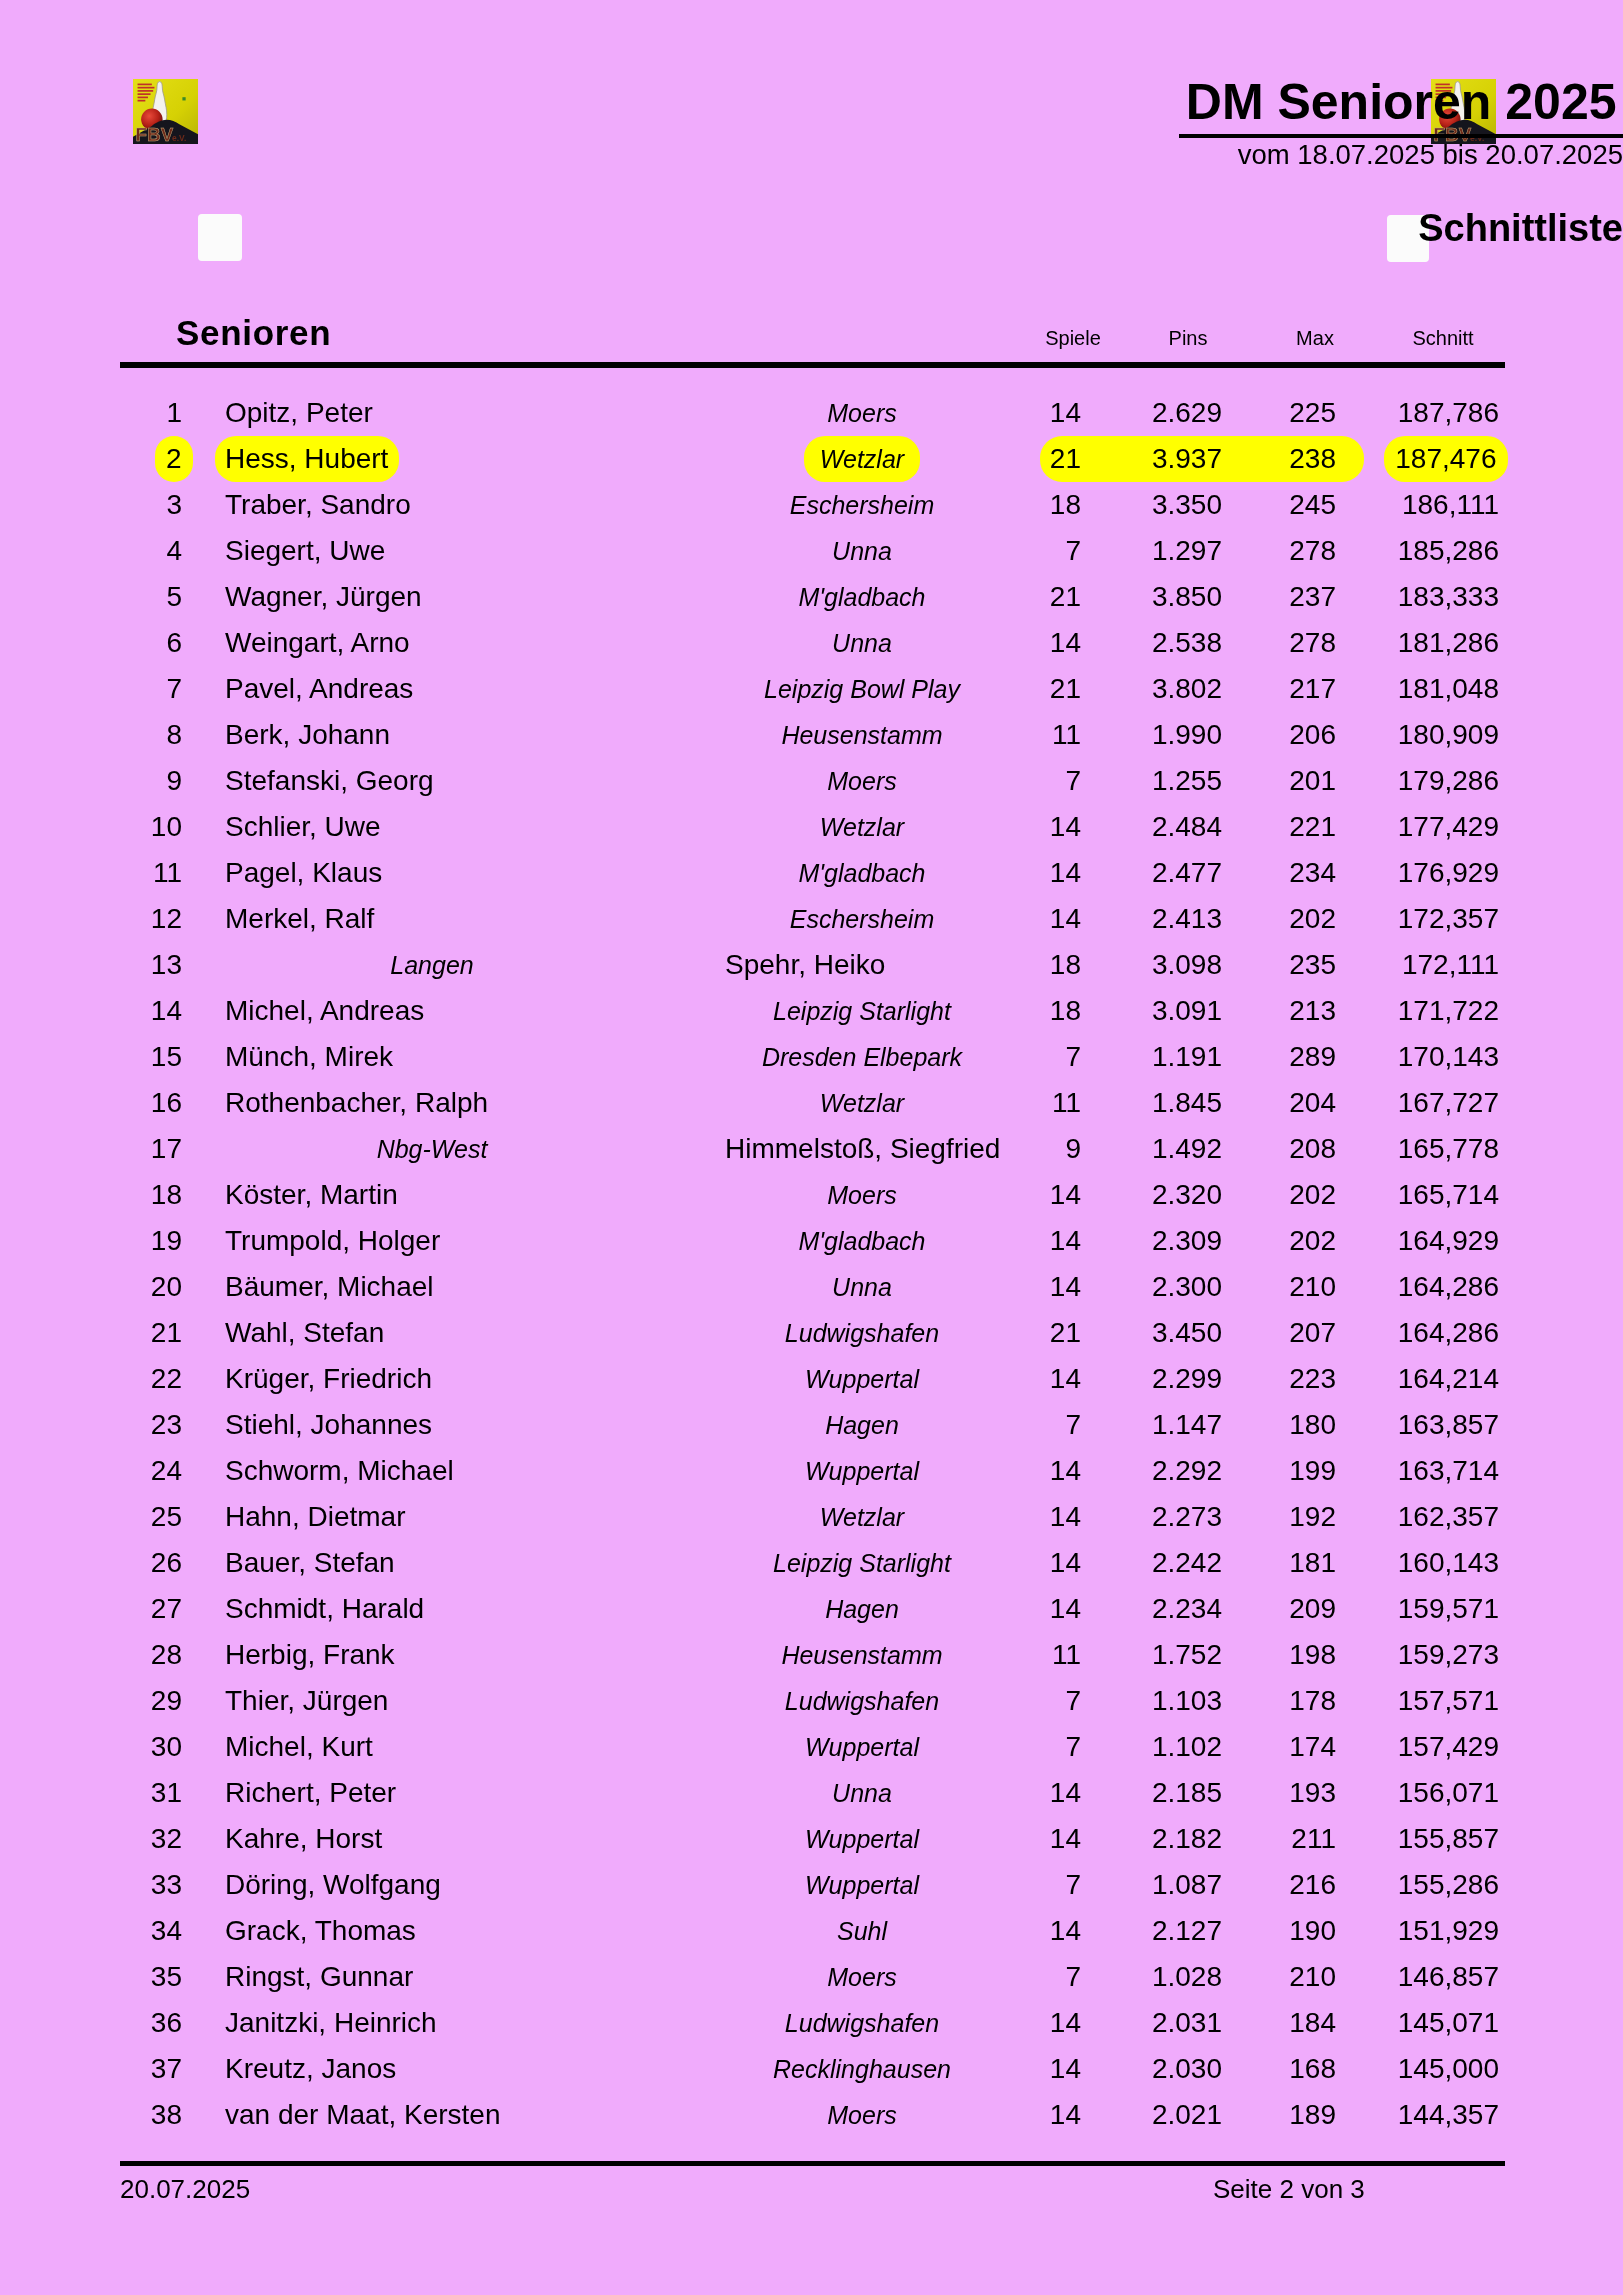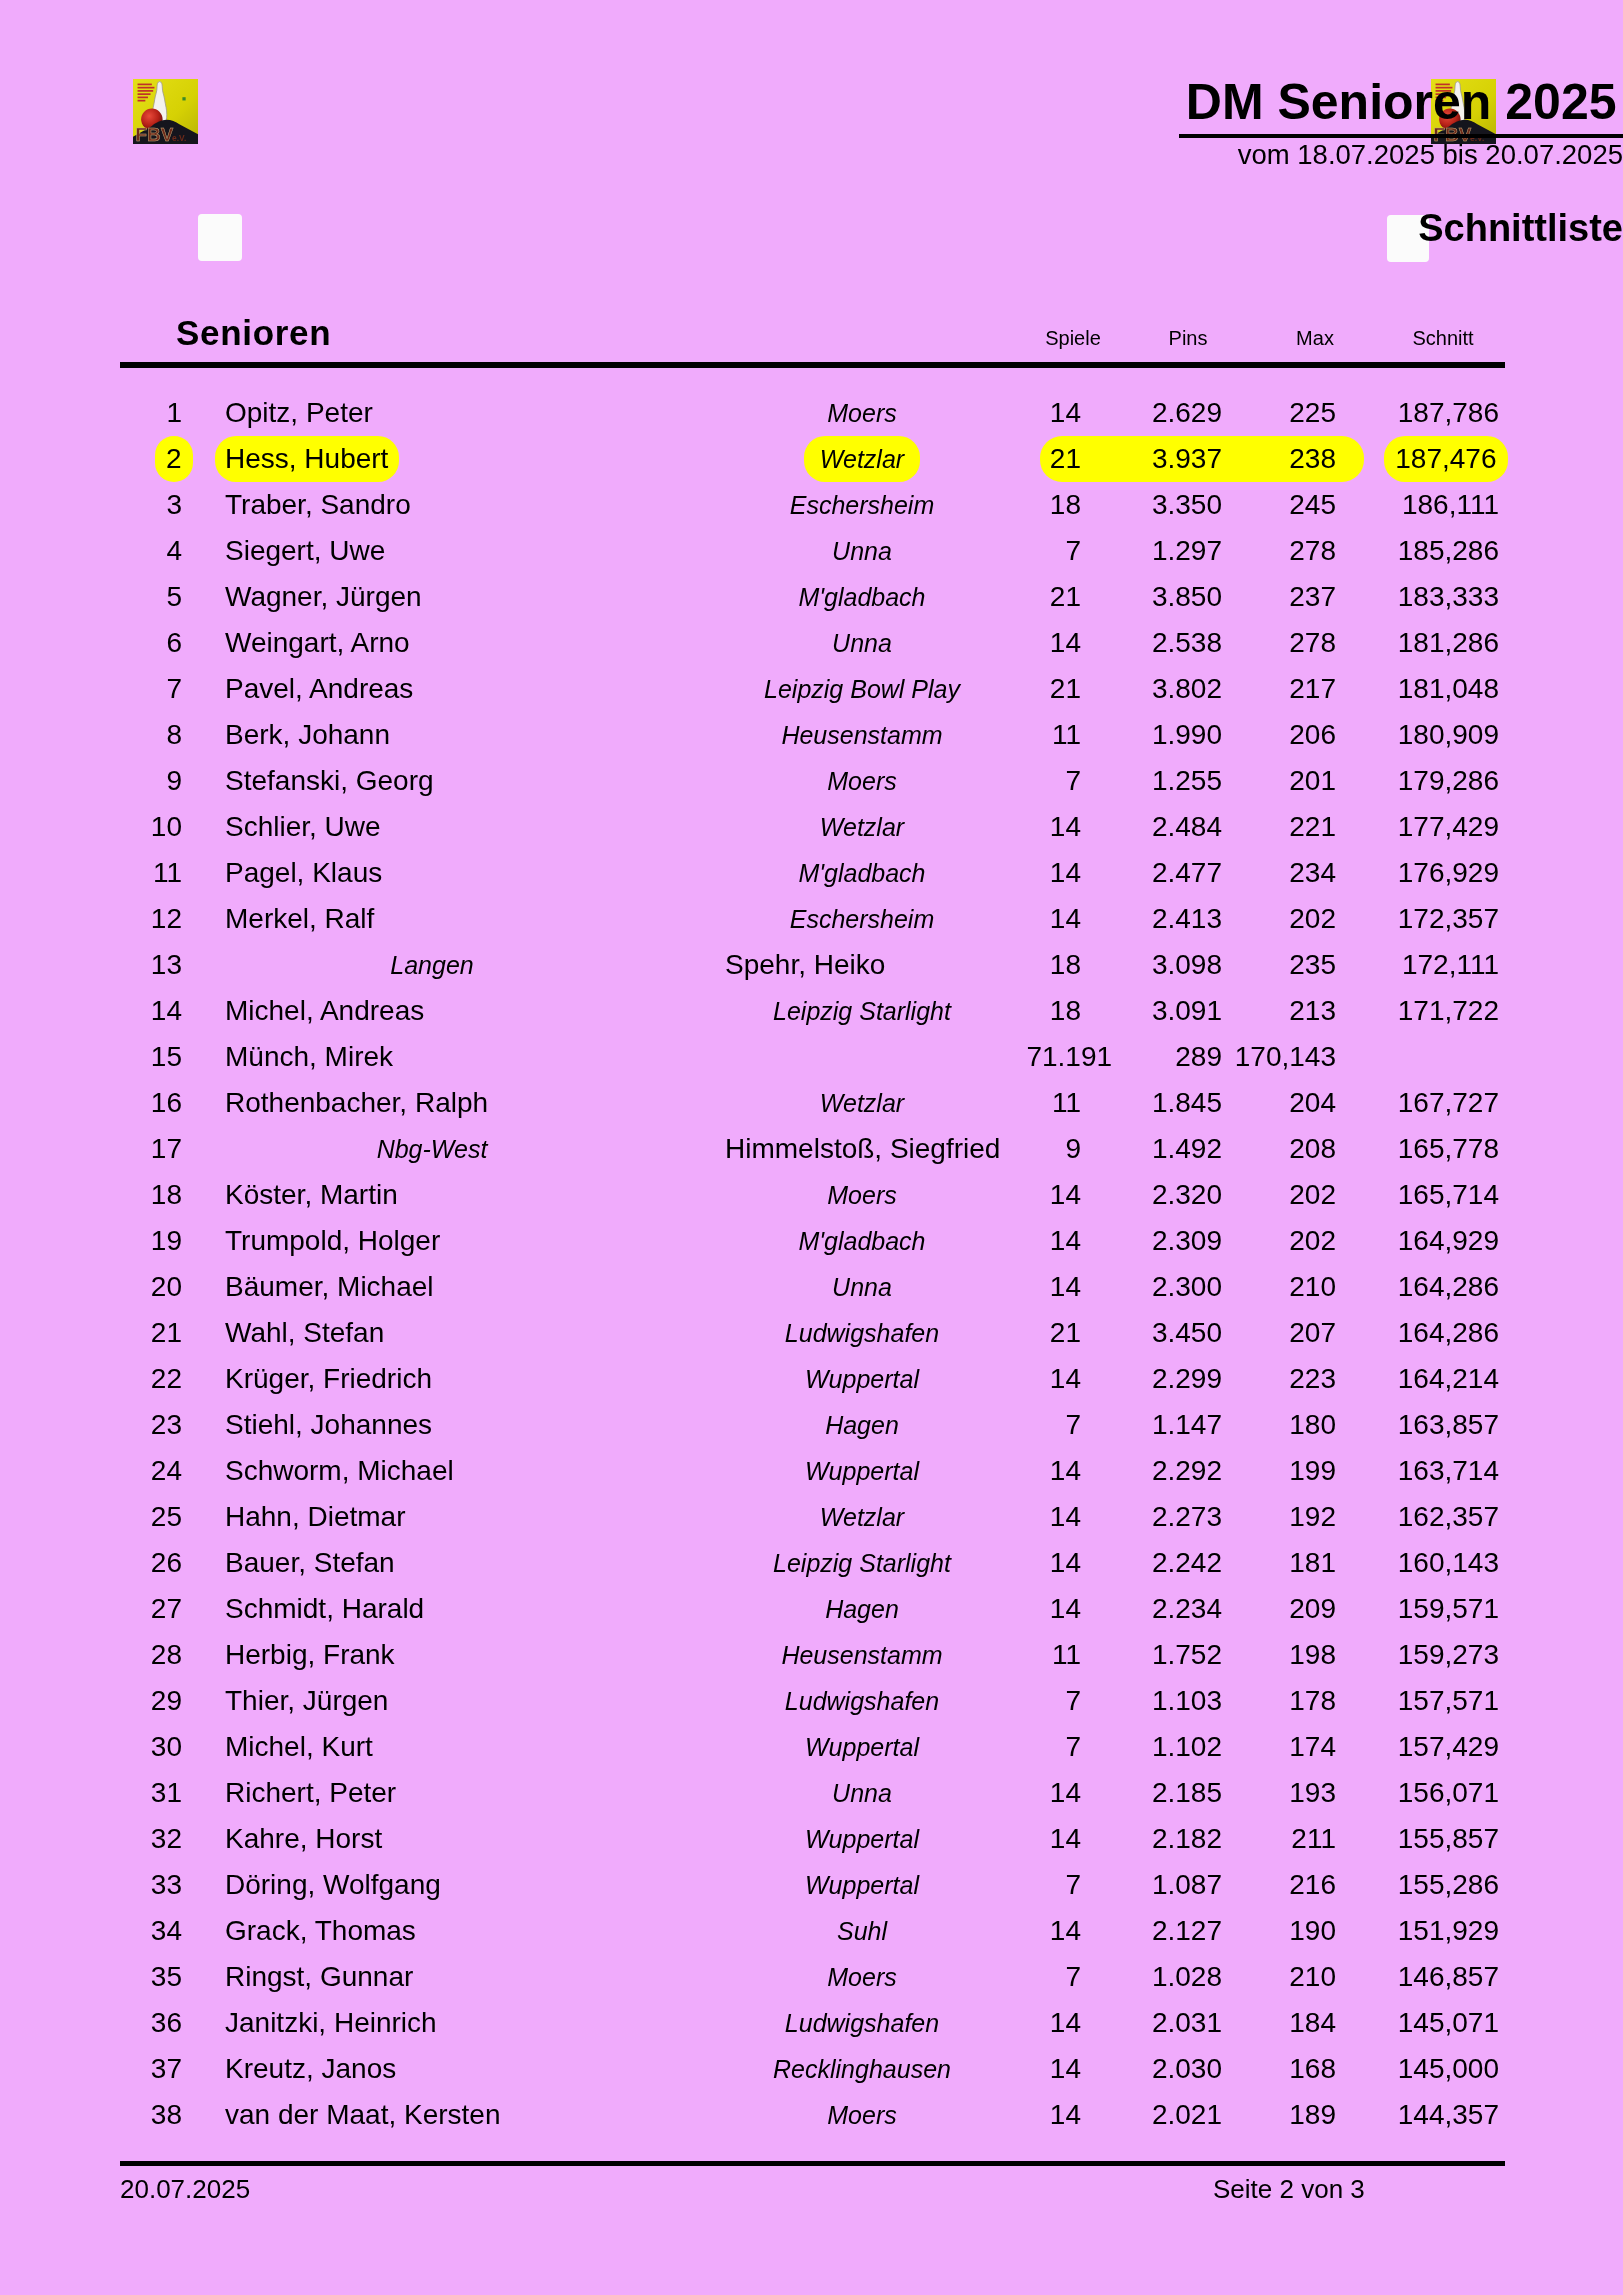--- a/index.html
+++ b/index.html
@@ -282,20 +282,21 @@
     <span class="c club"><span class="txt">Leipzig Starlight</span></span>
     <span class="c spiele"><span class="txt">18</span></span>
     <span class="c pins"><span class="txt">3.091</span></span>
     <span class="c max"><span class="txt">213</span></span>
     <span class="c schnitt"><span class="txt">171,722</span></span>
   </div>
       <div class="row">
 
     <span class="c rank"><span class="txt">15</span></span>
     <span class="c name"><span class="txt">Münch, Mirek</span></span>
+    <span class="c club"><span class="txt">Dresden Elbepark</span></span>
     <span class="c spiele"><span class="txt">7</span></span>
     <span class="c pins"><span class="txt">1.191</span></span>
     <span class="c max"><span class="txt">289</span></span>
     <span class="c schnitt"><span class="txt">170,143</span></span>
   </div>
       <div class="row">
 
     <span class="c rank"><span class="txt">16</span></span>
     <span class="c name"><span class="txt">Rothenbacher, Ralph</span></span>
     <span class="c club"><span class="txt">Wetzlar</span></span>

